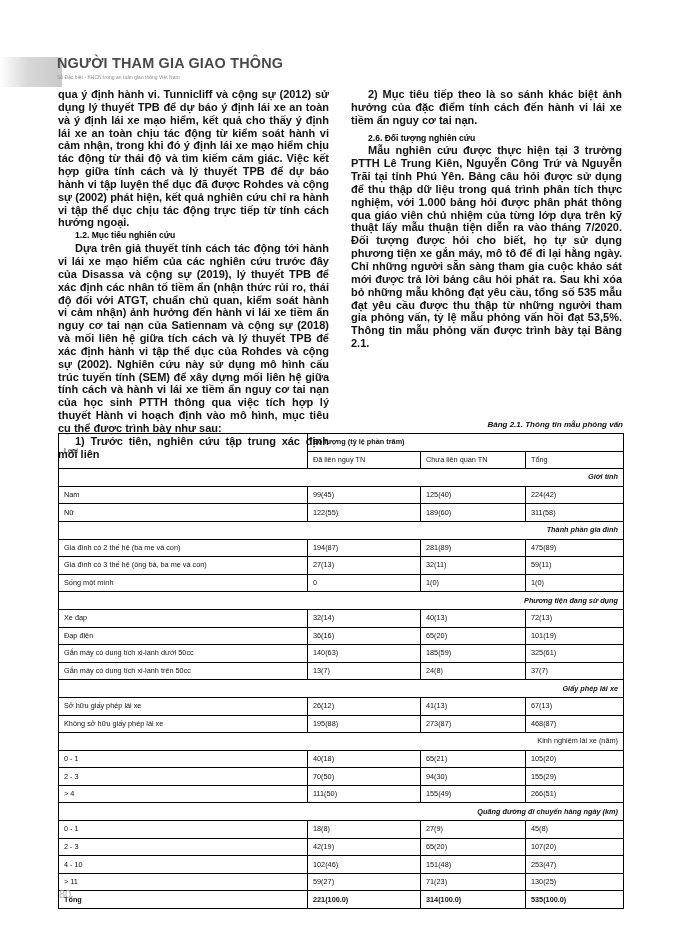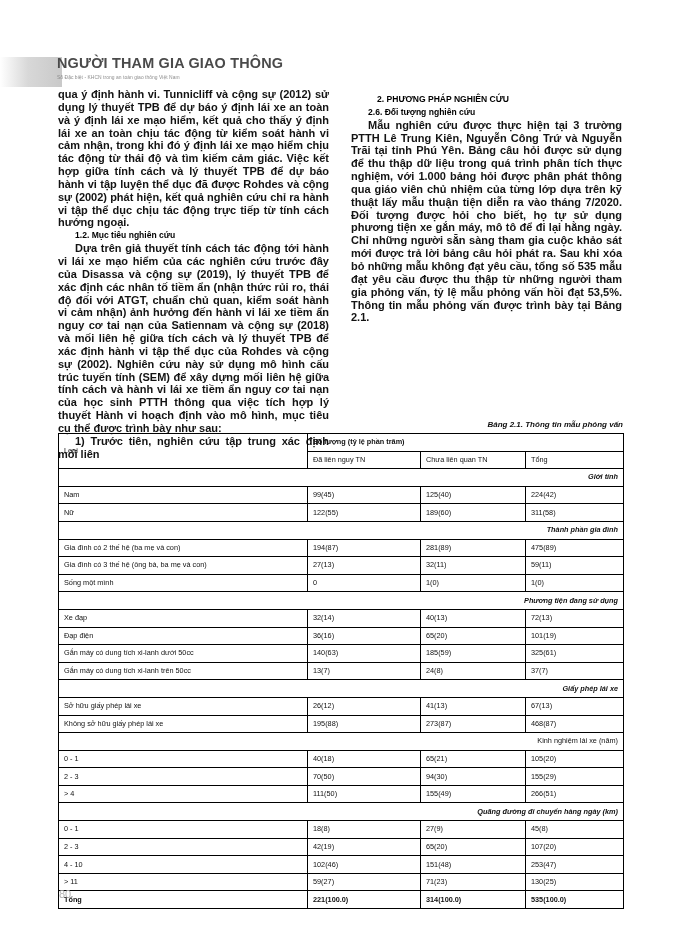--- a/index.html
+++ b/index.html
@@ -174,22 +174,22 @@
 <div class="columns">
 
   <div class="col">
     <p>qua ý định hành vi. Tunnicliff và cộng sự (2012) sử dụng lý thuyết TPB để dự báo ý định lái xe an toàn và ý định lái xe mạo hiểm, kết quả cho thấy ý định lái xe an toàn chịu tác động từ kiểm soát hành vi cảm nhận, trong khi đó ý định lái xe mạo hiểm chịu tác động từ thái độ và tìm kiếm cảm giác. Việc kết hợp giữa tính cách và lý thuyết TPB để dự báo hành vi tập luyện thể dục đã được Rohdes và cộng sự (2002) phát hiện, kết quả nghiên cứu chỉ ra hành vi tập thể dục chịu tác động trực tiếp từ tính cách hướng ngoại.</p>
     <h3 class="subhead">1.2. Mục tiêu nghiên cứu</h3>
     <p class="indent">Dựa trên giả thuyết tính cách tác động tới hành vi lái xe mạo hiểm của các nghiên cứu trước đây của Disassa và cộng sự (2019), lý thuyết TPB để xác định các nhân tố tiềm ẩn (nhận thức rủi ro, thái độ đối với ATGT, chuẩn chủ quan, kiểm soát hành vi cảm nhận) ảnh hưởng đến hành vi lái xe tiềm ẩn nguy cơ tai nạn của Satiennam và cộng sự (2018) và mối liên hệ giữa tích cách và lý thuyết TPB để xác định hành vi tập thể dục của Rohdes và cộng sự (2002). Nghiên cứu này sử dụng mô hình cấu trúc tuyến tính (SEM) để xây dựng mối liên hệ giữa tính cách và hành vi lái xe tiềm ẩn nguy cơ tai nạn của học sinh PTTH thông qua việc tích hợp lý thuyết Hành vi hoạch định vào mô hình, mục tiêu cụ thể được trình bày như sau:</p>
     <p class="indent last-line-left">1) Trước tiên, nghiên cứu tập trung xác định mối liên</p>
   </div>
 
   <div class="col">
+    <p class="indent">2) Mục tiêu tiếp theo là so sánh khác biệt ảnh hưởng của đặc điểm tính cách đến hành vi lái xe tiềm ẩn nguy cơ tai nạn.</p>
     <div class="spacer-sm"></div>
-    <h3 class="subhead center-ish">2. PHƯƠNG PHÁP NGHIÊN CỨU</h3>
     <h3 class="subhead">2.6. Đối tượng nghiên cứu</h3>
     <p class="indent">Mẫu nghiên cứu được thực hiện tại 3 trường PTTH Lê Trung Kiên, Nguyễn Công Trứ và Nguyễn Trãi tại tỉnh Phú Yên. Bảng câu hỏi được sử dụng để thu thập dữ liệu trong quá trình phân tích thực nghiệm, với 1.000 bảng hỏi được phân phát thông qua giáo viên chủ nhiệm của từng lớp dựa trên kỹ thuật lấy mẫu thuận tiện diễn ra vào tháng 7/2020. Đối tượng được hỏi cho biết, họ tự sử dụng phương tiện xe gắn máy, mô tô để đi lại hằng ngày. Chỉ những người sẵn sàng tham gia cuộc khảo sát mới được trả lời bảng câu hỏi phát ra. Sau khi xóa bỏ những mẫu không đạt yêu cầu, tổng số 535 mẫu đạt yêu cầu được thu thập từ những người tham gia phỏng vấn, tỷ lệ mẫu phỏng vấn hồi đạt 53,5%. Thông tin mẫu phỏng vấn được trình bày tại Bảng 2.1.</p>
   </div>
 
 </div>
 
 <div class="table-caption">Bảng 2.1. Thông tin mẫu phỏng vấn</div>
 
 <table class="sample-table">
   <colgroup>

